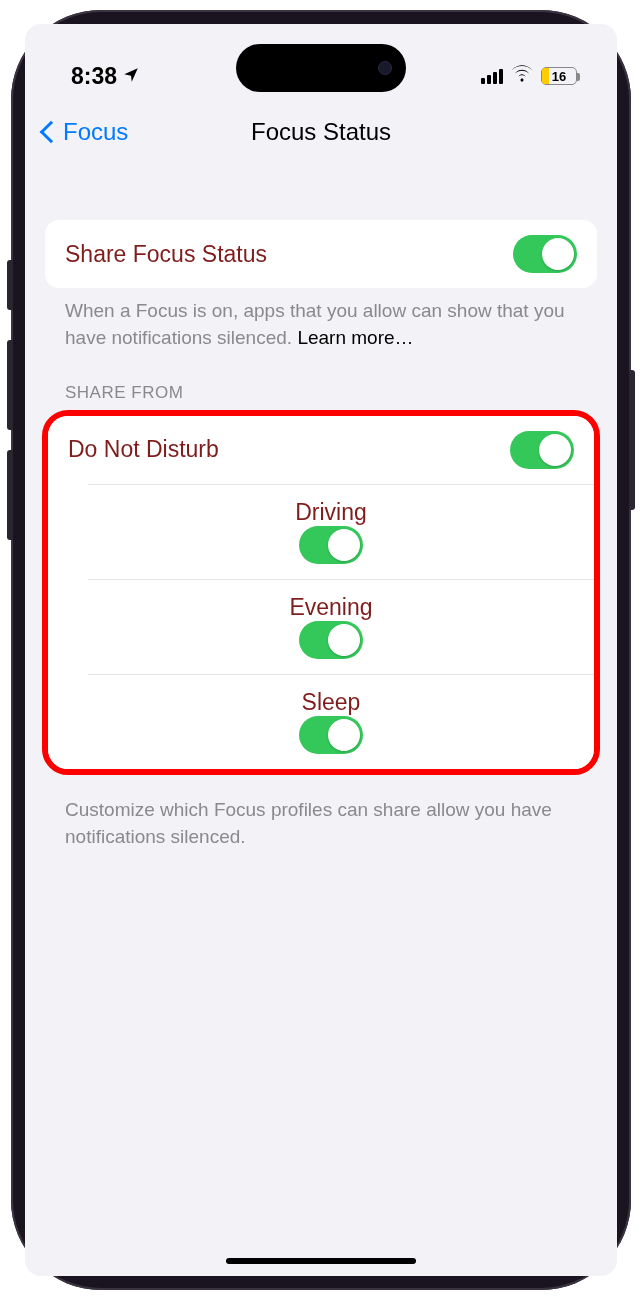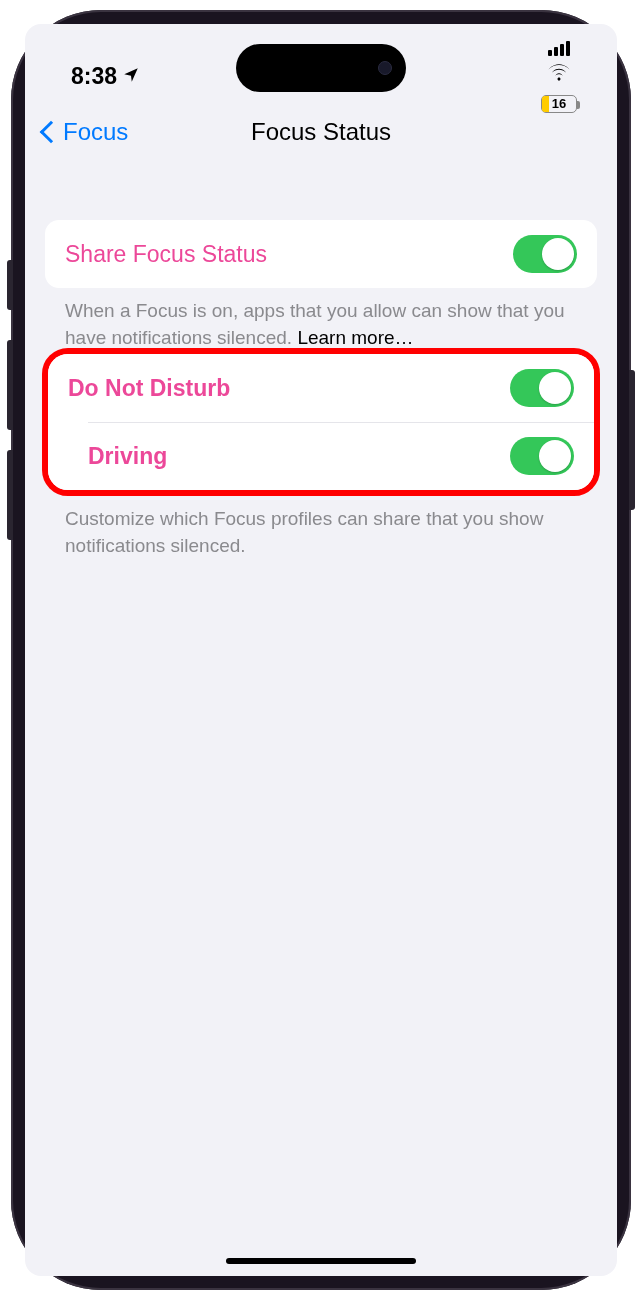--- a/index.html
+++ b/index.html
@@ -76,21 +76,21 @@
     display: flex;
     justify-content: space-between;
     align-items: center;
     padding: 26px 40px 0 46px;
     height: 78px;
     font-size: 23px;
     font-weight: 600;
     color: #000;
   }
   .status-left { display: flex; align-items: center; gap: 5px; }
-  .status-right { display: flex; align-items: center; gap: 8px; flex-direction: column; }
+  .status-right { display: flex; align-items: center; gap: 8px; }
   .location-icon { display:inline-block; }
   .cell-bars { display: flex; align-items: flex-end; gap: 2px; height: 16px; }
   .cell-bars span { width: 4px; background:#000; border-radius:1px;}
   .cell-bars span:nth-child(1){height:6px;}
   .cell-bars span:nth-child(2){height:9px;}
   .cell-bars span:nth-child(3){height:12px;}
   .cell-bars span:nth-child(4){height:15px;}
   .wifi-icon { font-size: 20px; }
   .battery {
     width: 36px; height: 18px;
@@ -160,24 +160,25 @@
     display: flex;
     align-items: center;
     justify-content: space-between;
     padding: 15px 20px;
     min-height: 58px;
   }
   .row + .row { border-top: 1px solid #e5e5ea; margin-left: 20px; padding-left: 0; }
   .row + .row .row-label { }
   .group .row:not(:first-child) {
     border-top: 1px solid #e5e5ea;
+    flex-direction: column;
   }
   .row-label {
     font-size: 23px;
-    color: #ec4899;
+    color: #7f1d1d;
   }
   .toggle {
     width: 64px; height: 38px;
     background: #34c759;
     border-radius: 19px;
     position: relative;
     flex-shrink: 0;
   }
   .toggle::after {
     content:"";
@@ -198,22 +199,21 @@
     text-transform: uppercase;
     font-size: 17px;
     letter-spacing: 0.5px;
     padding-top: 30px;
     padding-bottom: 8px;
   }
   .link { color: #000000; }
   .highlight-box {
     border: 6px solid #ff0000;
     border-radius: 26px;
-    margin: -3px -3px 0 -3px;
-    font-weight: bold;
+    margin: -3px -3px 12px -3px;
   }
   .highlight-box .group {
     border-radius: 20px;
   }
   .home-indicator {
     position: absolute;
     bottom: 12px;
     left: 50%;
     transform: translateX(-50%);
     width: 190px; height: 6px;
@@ -287,32 +287,41 @@
       <div class="group">
         <div class="row">
           <span class="row-label">Share Focus Status</span>
           <div class="toggle"></div>
         </div>
       </div>
       <div class="footer-text">
         <span>When a Focus is on, apps that you allow can show that you have notifications silenced. </span><span class="link">Learn more…</span>
       </div>
 
+      <div class="header-text">Share From</div>
 
       <div class="highlight-box">
         <div class="group divider-offset">
           <div class="row">
             <span class="row-label">Do Not Disturb</span>
             <div class="toggle"></div>
           </div>
           <div class="row">
             <span class="row-label">Driving</span>
             <div class="toggle"></div>
           </div>
+          <div class="row">
+            <span class="row-label">Evening</span>
+            <div class="toggle"></div>
+          </div>
+          <div class="row">
+            <span class="row-label">Sleep</span>
+            <div class="toggle"></div>
+          </div>
         </div>
       </div>
 
-      <div class="footer-text">Customize which Focus profiles can share that you show notifications silenced.</div>
+      <div class="footer-text">Customize which Focus profiles can share allow you have notifications silenced.</div>
     </div>
 
     <div class="home-indicator"></div>
   </div>
 </div>
 
 </body></html>

